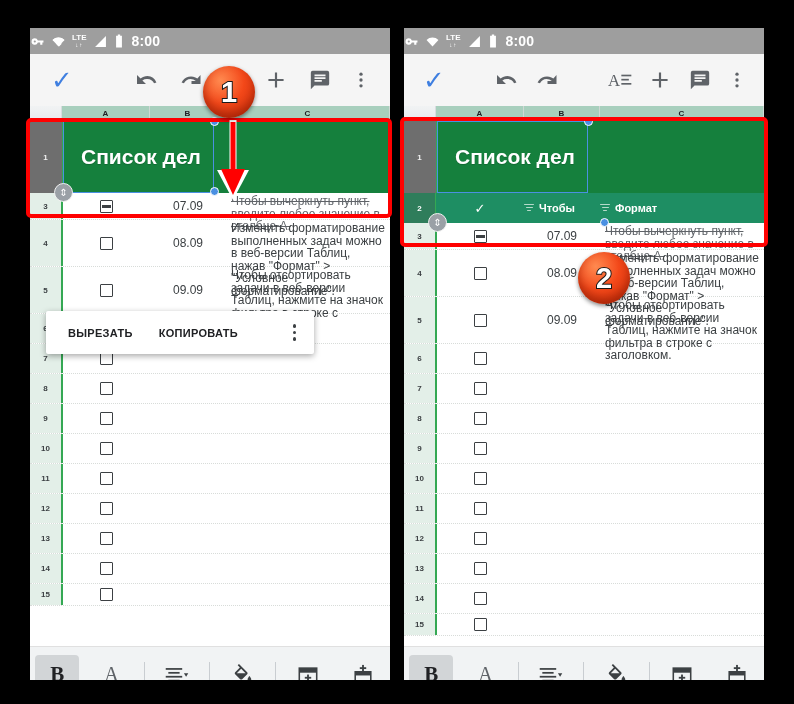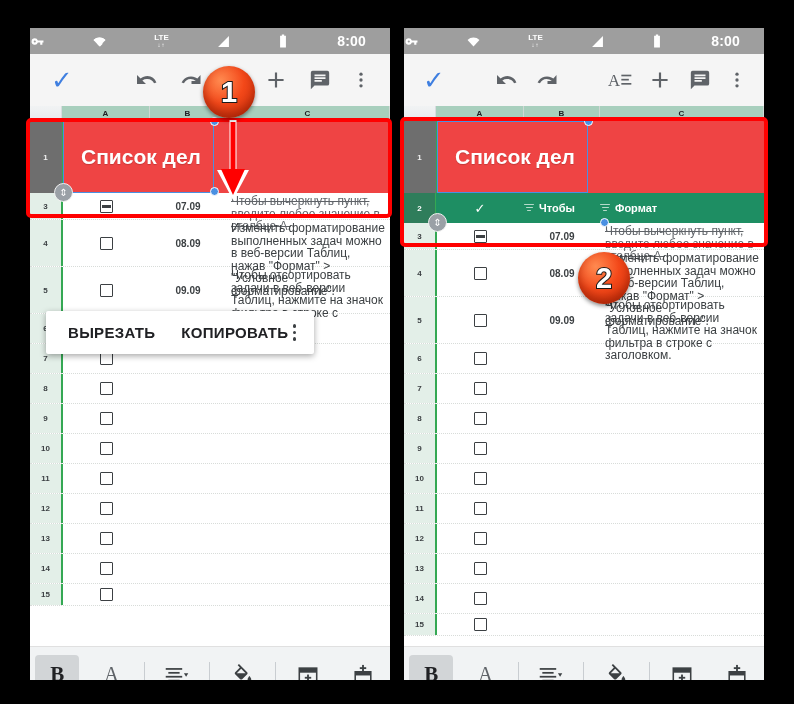--- a/index.html
+++ b/index.html
@@ -21,22 +21,22 @@
   }
   .panel.left  { left: 30px; }
   .panel.right { left: 404px; }
 
   
   .statusbar {
     height: 26px;
     background: #9e9e9e;
     display: flex;
     align-items: center;
-    justify-content: space-between;
-    padding-right: 24px;
+    justify-content: flex-start;
+    padding-right: 16px;
     gap: 6px;
   }
   .statusbar .sico { display: flex; align-items: center; }
   .statusbar .clock {
     color: #ffffff; font-size: 14px; font-weight: bold;
     letter-spacing: .2px; margin-left: 2px;
   }
   .lte-wrap { display:flex; flex-direction:column; align-items:center; line-height:1; }
   .lte-wrap .lte { color:#fff; font-size:8px; font-weight:bold; }
   .lte-wrap .arr { color:#fff; font-size:6px; letter-spacing:1px; }
@@ -86,36 +86,36 @@
     background:#e3efe8;
     border-right:1px solid #34a853;
     color:#3c4043; font-size:8px; font-weight:bold;
     display:flex; align-items:center; justify-content:center;
   }
   .rowhdr.sel { background:#6e6e6e; color:#f1f1f1; border-right:1px solid #6e6e6e; }
   .rowhdr.sel2 { background:#2f7d5b; color:#ffffff; }
 
   .cellA { width:88px; flex:0 0 88px; display:flex; align-items:center; justify-content:center; }
   .cellB { width:76px; flex:0 0 76px; display:flex; align-items:center; justify-content:center;
-           font-size:10px; color:#3c4043;font-weight:bold; }
+           font-size:12px; color:#3c4043; }
   .cellC { flex:1 1 auto; padding:2px 4px 2px 5px; font-size:12px; color:#3c4043; line-height:12.5px; }
 
   .chk {
     width:13px; height:13px; border:1.6px solid #3c4043; border-radius:1px; background:#fff;
   }
   .chk.checked { position:relative; }
   .chk.checked::after{
     content:""; position:absolute; left:1px; top:4px; width:9px; height:3px;
     background:#3c4043;
   }
 
   
   .titlerow { display:flex; height:72px; }
   .titlebanner {
-    flex:1 1 auto; background:#ef4444; position:relative;
+    flex:1 1 auto; background:#15803d; position:relative;
     display:flex; align-items:center;
   }
   .titlebanner .ttxt {
     color:#ffffff; font-size:21px; font-weight:bold; padding-left:18px;
     text-shadow:0 1px 1px rgba(0,0,0,.18);
   }
   .selbox {
     position:absolute; left:0; top:0; width:151px; height:100%;
     border:1.5px solid #4a90e2; box-sizing:border-box;
   }
@@ -162,21 +162,21 @@
   .divider { width:1px; height:26px; background:#c9cdd1; }
 
   
   .ctxmenu {
     position:absolute; left:16px; top:205px; width:268px; height:43px;
     background:#ffffff; border-radius:2px;
     box-shadow:0 2px 6px rgba(0,0,0,.35);
     display:flex; align-items:center; z-index:30;
   }
   .ctxmenu .mi {
-    font-size:15px; font-weight:bold; color:#202124; letter-spacing:.3px;
+    font-size:11px; font-weight:bold; color:#202124; letter-spacing:.3px;
   }
   .ctxmenu .mi.cut { margin-left:22px; }
   .ctxmenu .mi.copy { margin-left:26px; }
   .kebab { margin-left:auto; margin-right:18px; display:flex; flex-direction:column; gap:3px;}
   .kebab span { width:3.5px; height:3.5px; border-radius:50%; background:#3c4043; display:block;}
 
   
   .annot-rect {
     position:absolute; border:4px solid #ff0000; border-radius:5px;
     pointer-events:none; z-index:50;

